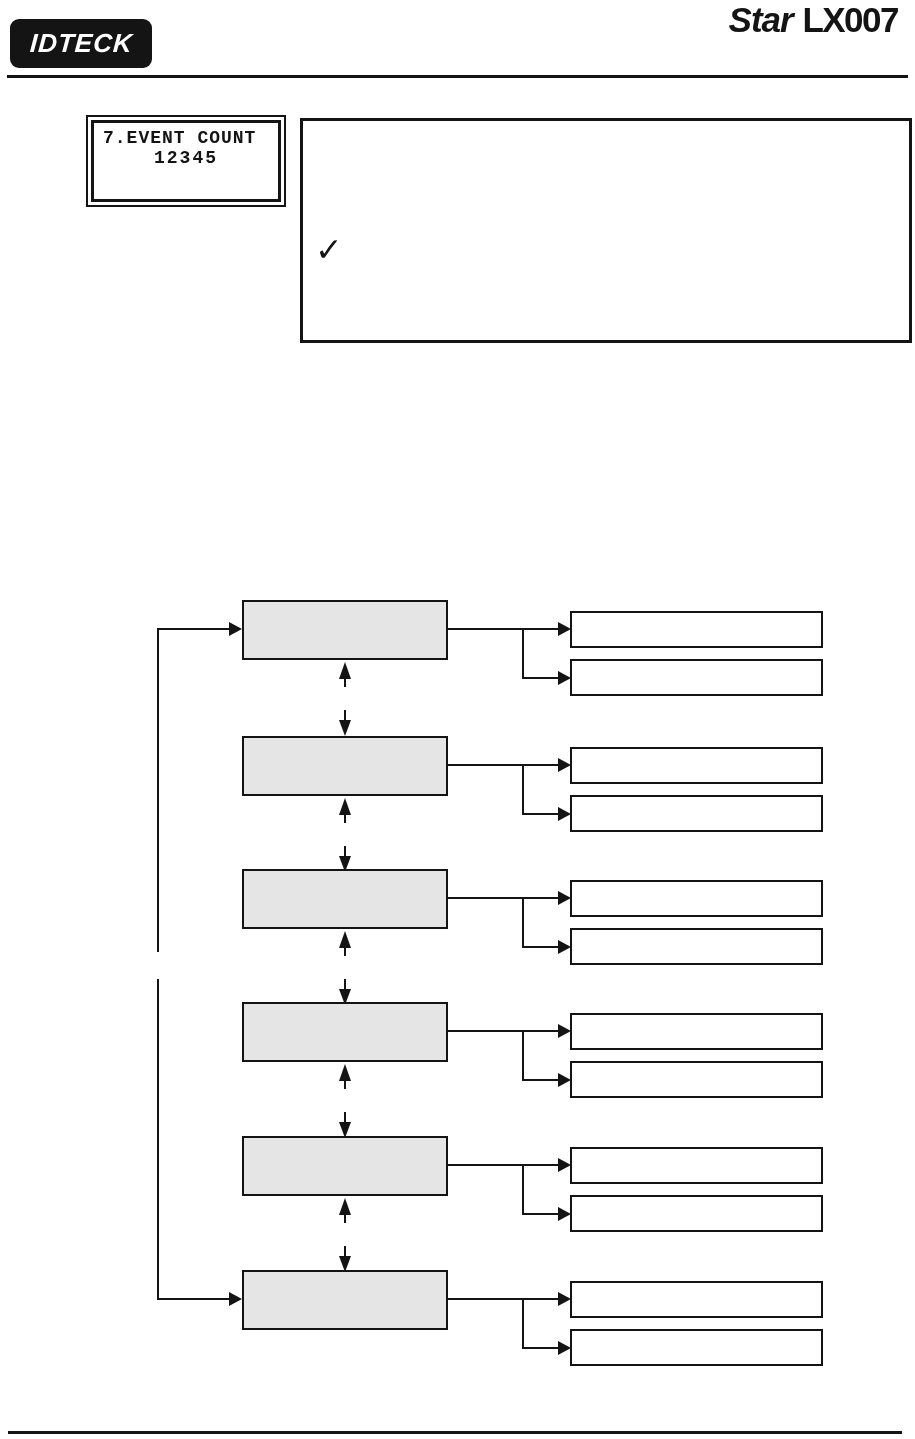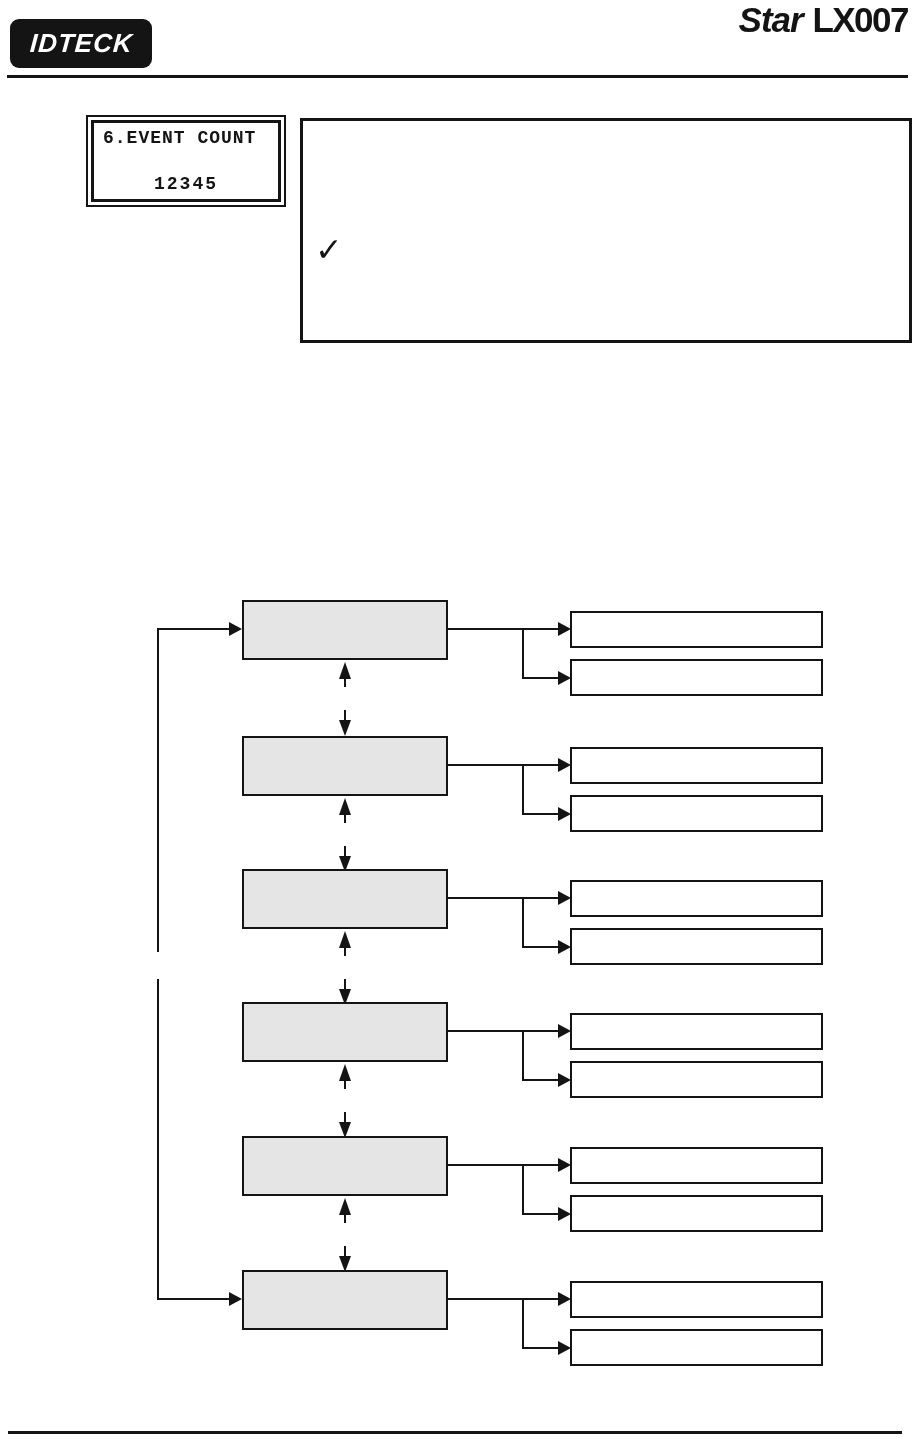--- a/index.html
+++ b/index.html
@@ -16,39 +16,39 @@
   .logo{
     position:absolute;left:10px;top:19px;width:142px;height:49px;
     background:#141414;border-radius:9px;
     display:flex;align-items:center;justify-content:center;
   }
   .logo span{
     color:#ffffff;font-style:italic;font-weight:800;font-size:26px;
     letter-spacing:1px;transform:skewX(-4deg);
   }
   .titles{
-    position:absolute;right:7px;top:3px;text-align:right;white-space:nowrap;
+    position:absolute;right:17px;top:3px;text-align:right;white-space:nowrap;
   }
   .title-line1{font-size:35px;line-height:34px;}
   .title-line2{font-size:30px;line-height:31px;}
   .brand{font-style:italic;font-weight:800;letter-spacing:-1px;}
   .model{font-weight:800;letter-spacing:-1.5px;}
   .rule{position:absolute;background:#141414;}
   
   .lcd{
     position:absolute;left:86px;top:115px;width:200px;height:92px;
     border:2px solid #141414;padding:3px;background:#fff;
   }
   .lcd-inner{
     width:100%;height:100%;border:3px solid #141414;
     font-family:"Liberation Mono","DejaVu Sans Mono",monospace;
     font-weight:700;font-size:18px;
   }
   .lcd-line1{margin:5px 0 0 9px;letter-spacing:1px;}
-  .lcd-line2{text-align:center;margin-top:26px;letter-spacing:2px;}
+  .lcd-line2{text-align:center;margin-top:0;letter-spacing:2px;}
   
   .notebox{
     position:absolute;left:300px;top:118px;width:612px;height:225px;
     border:3px solid #141414;background:#fff;
   }
   .check{
     position:absolute;left:12px;top:112px;
     font-family:"DejaVu Sans",sans-serif;
     font-size:33px;font-weight:700;color:#141414;line-height:1;
   }
@@ -87,21 +87,21 @@
   <div class="logo">
     <span>IDTECK</span>
   </div>
   <div class="titles">
     <div class="title-line1"><span class="brand">Star</span> <span class="model">LX007</span></div>
   </div>
   <div class="rule" style="left:7px;top:75px;width:901px;height:3px"></div>
 
   <div class="lcd">
     <div class="lcd-inner">
-      <div class="lcd-line1">6.EVENT COUNT</div>
+      <div class="lcd-line1">7.EVENT COUNT</div>
       <div class="lcd-line2">12345</div>
     </div>
   </div>
 
   <div class="notebox">
     <span class="check">✓</span>
   </div>
 
   <div id="flow">
 

